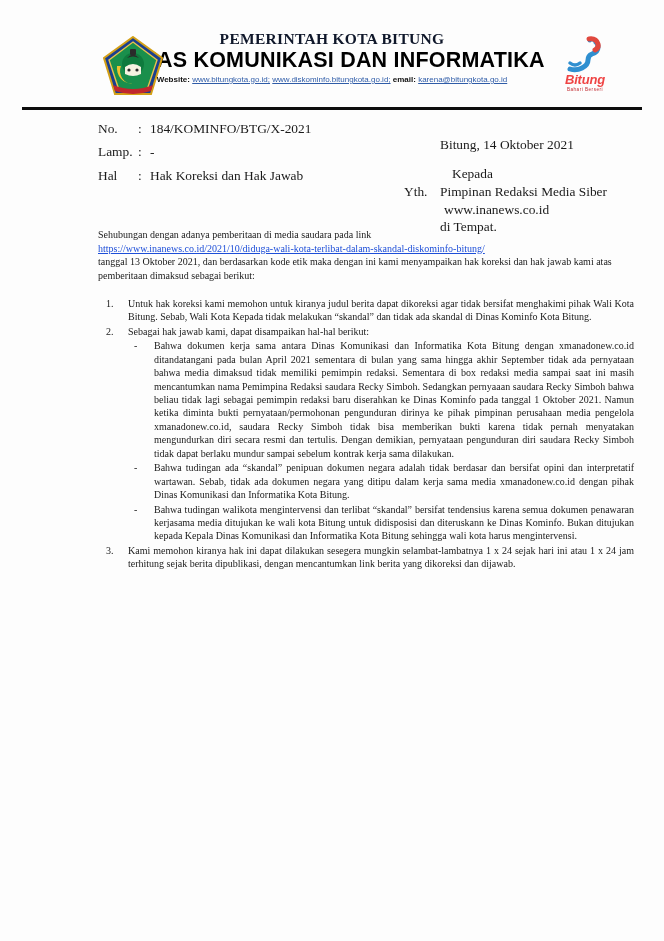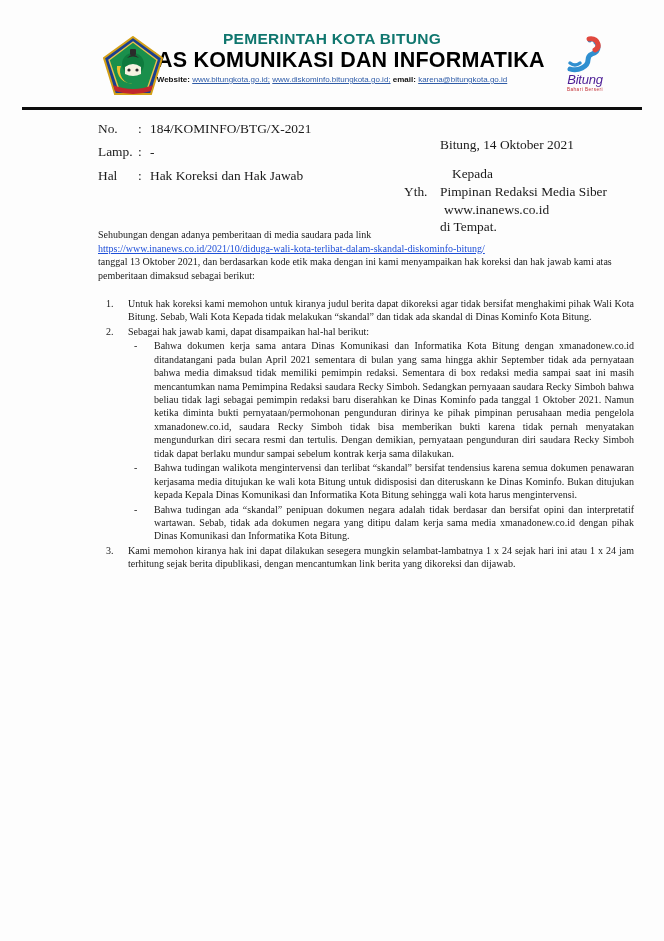--- a/index.html
+++ b/index.html
@@ -27,25 +27,25 @@
   .letterhead {
     position: relative;
     padding: 30px 24px 0 24px;
     height: 72px;
   }
   .lh-center {
     text-align: center;
     padding: 0 70px;
   }
   .lh-line1 {
-    font-family: Liberation Sans, sans-serif;
+    font-family: Liberation Serif, serif;
     font-weight: bold;
     font-size: 15.5px;
     letter-spacing: 0.3px;
-    color: #0f766e;
+    color: #0f172a;
     line-height: 1.15;
   }
   .lh-line2 {
     font-family: "Liberation Sans", sans-serif;
     font-weight: bold;
     font-size: 21.5px;
     letter-spacing: 0.2px;
     color: #000;
     line-height: 1.12;
     white-space: nowrap;
@@ -83,23 +83,23 @@
     right: 46px;
     top: 36px;
     width: 66px;
     height: 58px;
     text-align: center;
   }
   .brandlogo .seahorse { display:block; margin: 0 auto; }
   .brand-word {
     font-family: "Liberation Sans", sans-serif;
     font-style: italic;
-    font-weight: normal;
+    font-weight: bold;
     font-size: 13px;
-    color: #4c1d95;
+    color: #ef4444;
     line-height: 1;
     letter-spacing: -0.2px;
     margin-top: -1px;
   }
   .brand-tag {
     font-family: "Liberation Sans", sans-serif;
     font-size: 4.6px;
     color: #c0272d;
     letter-spacing: 0.5px;
     line-height: 1;
@@ -289,21 +289,21 @@
       <p><span class="url">https://www.inanews.co.id/2021/10/diduga-wali-kota-terlibat-dalam-skandal-diskominfo-bitung/</span></p>
       <p>tanggal 13 Oktober 2021, dan berdasarkan kode etik maka dengan ini kami menyampaikan hak koreksi dan hak jawab kami atas pemberitaan dimaksud sebagai berikut:</p>
     </div>
 
     <ol class="main-list">
       <li>Untuk hak koreksi kami memohon untuk kiranya judul berita dapat dikoreksi agar tidak bersifat menghakimi pihak Wali Kota Bitung. Sebab, Wali Kota Kepada tidak melakukan “skandal” dan tidak ada skandal di Dinas Kominfo Kota Bitung.</li>
       <li class="nojustify">
         <div>Sebagai hak jawab kami, dapat disampaikan hal-hal berikut:</div>
         <ul class="sub-list">
           <li>Bahwa dokumen kerja sama antara Dinas Komunikasi dan Informatika Kota Bitung dengan xmanadonew.co.id ditandatangani pada bulan April 2021 sementara di bulan yang sama hingga akhir September tidak ada pernyataan bahwa media dimaksud tidak memiliki pemimpin redaksi. Sementara di box redaksi media sampai saat ini masih mencantumkan nama Pemimpina Redaksi saudara Recky Simboh. Sedangkan pernyaaan saudara Recky Simboh bahwa beliau tidak lagi sebagai pemimpin redaksi baru diserahkan ke Dinas Kominfo pada tanggal 1 Oktober 2021. Namun ketika diminta bukti pernyataan/permohonan pengunduran dirinya ke pihak pimpinan perusahaan media pengelola xmanadonew.co.id, saudara Recky Simboh tidak bisa memberikan bukti karena tidak pernah menyatakan mengundurkan diri secara resmi dan tertulis. Dengan demikian, pernyataan pengunduran diri saudara Recky Simboh tidak dapat berlaku mundur sampai sebelum kontrak kerja sama dilakukan.</li>
+          <li>Bahwa tudingan ada “skandal” penipuan dokumen negara adalah tidak berdasar dan bersifat opini dan interpretatif wartawan. Sebab, tidak ada dokumen negara yang ditipu dalam kerja sama media xmanadonew.co.id dengan pihak Dinas Komunikasi dan Informatika Kota Bitung.</li>
           <li>Bahwa tudingan walikota mengintervensi dan terlibat “skandal” bersifat tendensius karena semua dokumen penawaran kerjasama media ditujukan ke wali kota Bitung untuk didisposisi dan diteruskann ke Dinas Kominfo. Bukan ditujukan kepada Kepala Dinas Komunikasi dan Informatika Kota Bitung sehingga wali kota harus mengintervensi.</li>
-          <li>Bahwa tudingan ada “skandal” penipuan dokumen negara adalah tidak berdasar dan bersifat opini dan interpretatif wartawan. Sebab, tidak ada dokumen negara yang ditipu dalam kerja sama media xmanadonew.co.id dengan pihak Dinas Komunikasi dan Informatika Kota Bitung.</li>
         </ul>
       </li>
       <li>Kami memohon kiranya hak ini dapat dilakukan sesegera mungkin  selambat-lambatnya 1 x 24  sejak hari ini atau 1 x 24 jam terhitung sejak berita dipublikasi, dengan mencantumkan link berita yang dikoreksi dan dijawab.</li>
     </ol>
 
   </div>
 </div>
 
 </body></html>

